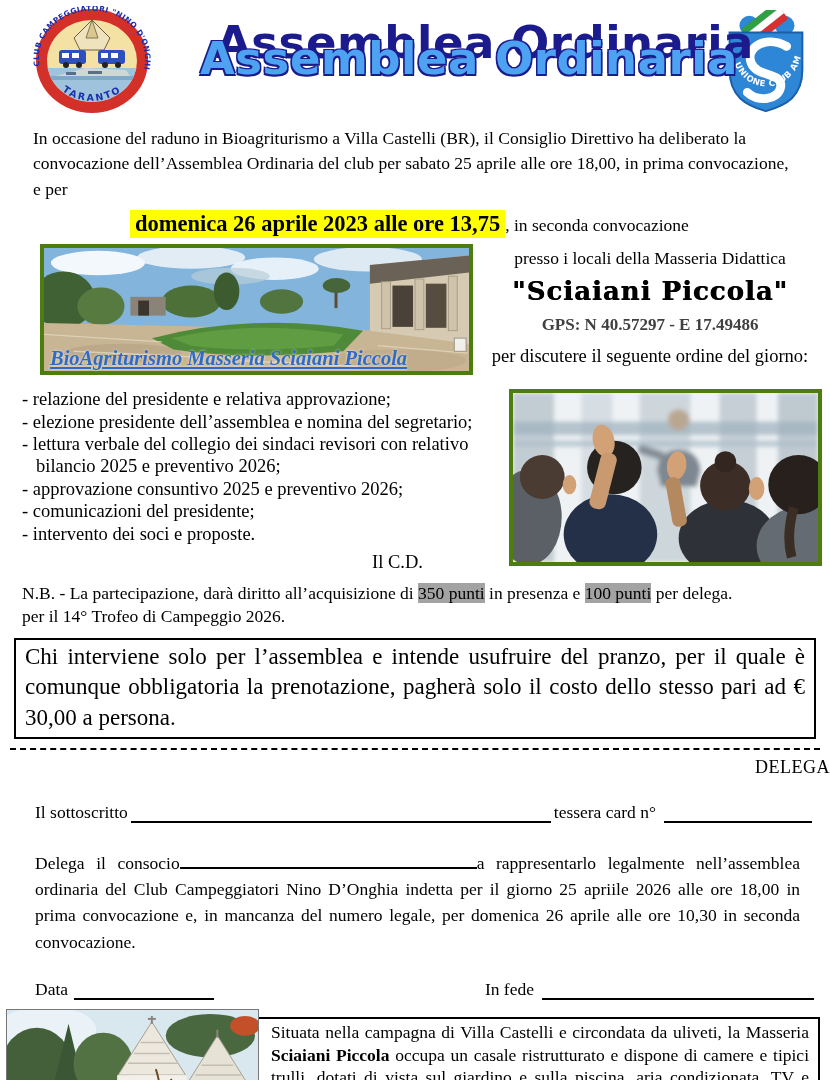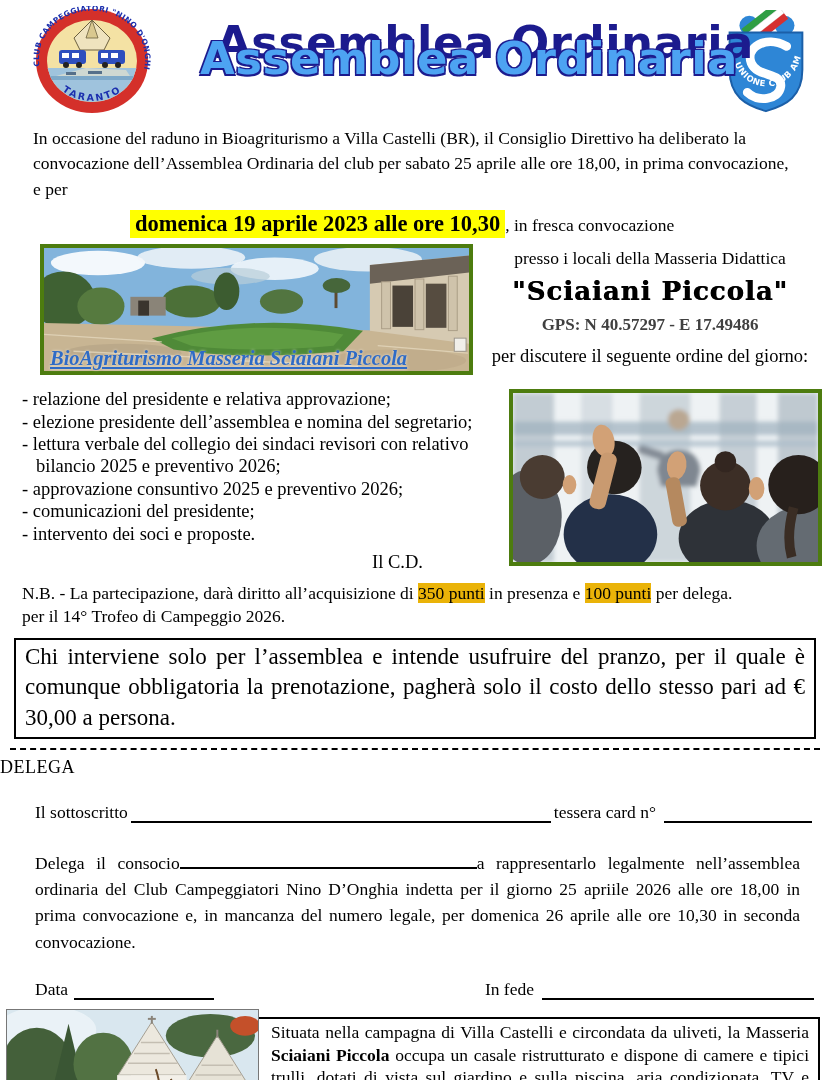--- a/index.html
+++ b/index.html
@@ -41,28 +41,28 @@
   
   .agenda-row { display:flex; margin:7px 8px 0 22px; }
   .agenda-col { flex:1; }
   .agenda-list { list-style:none; font-size:18.5px; line-height:1.17; }
   .agenda-list li { padding-left:14px; text-indent:-14px; margin-bottom:1px; }
   .cd { margin:6px 0 0 350px; font-size:18.5px; }
   .voting { width:313px; height:177px; flex:0 0 auto; }
   .voting svg { display:block; width:100%; height:100%; }
   
   .nb { margin:9px 22px 0 22px; font-size:17.5px; line-height:1.35; }
-  .nb mark { background:#eab308; }
+  .nb mark { background:#a3a3a3; }
   .nb .nb-line2 { display:block; }
   
   .notice-box { margin:9px 14px 0 14px; border:2px solid #000; padding:2px 9px 4px 9px;
     font-size:23px; line-height:1.32; text-align:justify; }
   
   .dashed { margin:9px 10px 0 10px; border-top:2.5px dashed #000; height:0; }
-  .delega-h { text-align:left; font-size:18px; margin-top:7px; letter-spacing:.5px; }
+  .delega-h { text-align:right; font-size:18px; margin-top:7px; letter-spacing:.5px; }
   .blank { display:inline-block; border-bottom:2px solid #000; height:1.05em; }
   .line1 { display:flex; align-items:flex-end; margin:24px 18px 0 35px; font-size:17.5px; }
   .line1 .lbl { white-space:nowrap; }
   .line1 .blank-fill { flex:1; margin:0 3px; }
   .line1 .blank-tessera { width:148px; margin-left:8px; }
   .delega-body { margin:27px 30px 0 35px; font-size:17.5px; line-height:1.5; text-align:justify; }
   .blank-consocio { width:297px; vertical-align:baseline; }
   .datafede { display:flex; align-items:flex-end; margin:24px 16px 0 35px; font-size:17.5px; }
   .blank-data { width:140px; margin-left:6px; }
   .datafede .spacer { flex:1; }
@@ -139,21 +139,21 @@
         </defs>
       <text font-family="DejaVu Sans, sans-serif" font-size="8.6" font-weight="bold" fill="#ffffff" letter-spacing="0.6">
         <textPath href="#ucaArc" startOffset="4">UNIONE CLUB AMICI</textPath>
       </text>
     </svg>
   </div>
 
   <p class="intro">In occasione del raduno in Bioagriturismo a Villa Castelli (BR), il Consiglio Direttivo ha deliberato la convocazione dell’Assemblea Ordinaria del club per sabato 25 aprile  alle ore 18,00, in prima convocazione, e per</p>
 
   <div class="dateline">
-    <mark>domenica 19 aprile 2023 alle ore 10,30</mark><span>, in fresca convocazione</span>
+    <mark>domenica 26 aprile 2023 alle ore 13,75</mark><span>, in seconda convocazione</span>
   </div>
 
   <div class="venue-row">
     <div class="masseria photo-frame">
       <svg viewBox="0 0 433 131" preserveAspectRatio="none">
         <rect width="433" height="131" fill="#82b4dc"></rect>
         <ellipse cx="55" cy="16" rx="48" ry="13" fill="#ffffff" opacity="0.9"></ellipse>
         <ellipse cx="150" cy="10" rx="55" ry="12" fill="#f2f6f9" opacity="0.85"></ellipse>
         <ellipse cx="235" cy="22" rx="45" ry="12" fill="#ffffff" opacity="0.8"></ellipse>
         <ellipse cx="330" cy="12" rx="55" ry="13" fill="#eef3f7" opacity="0.85"></ellipse>

